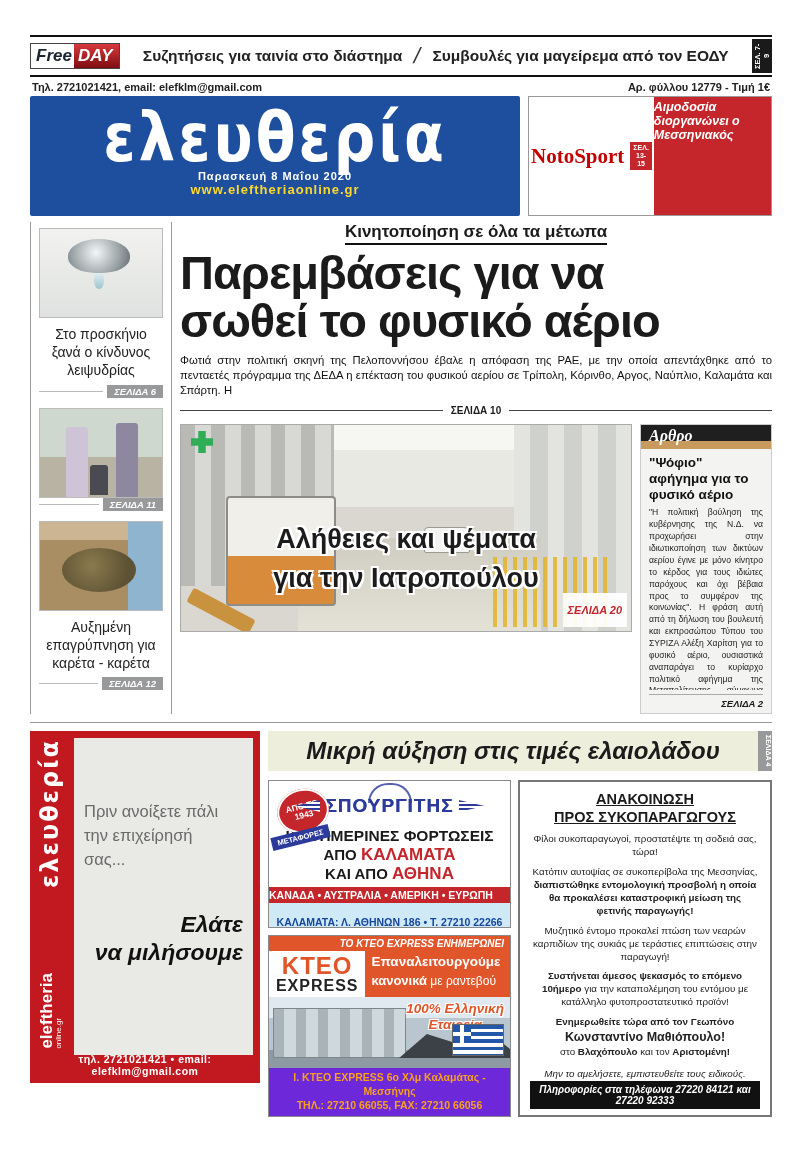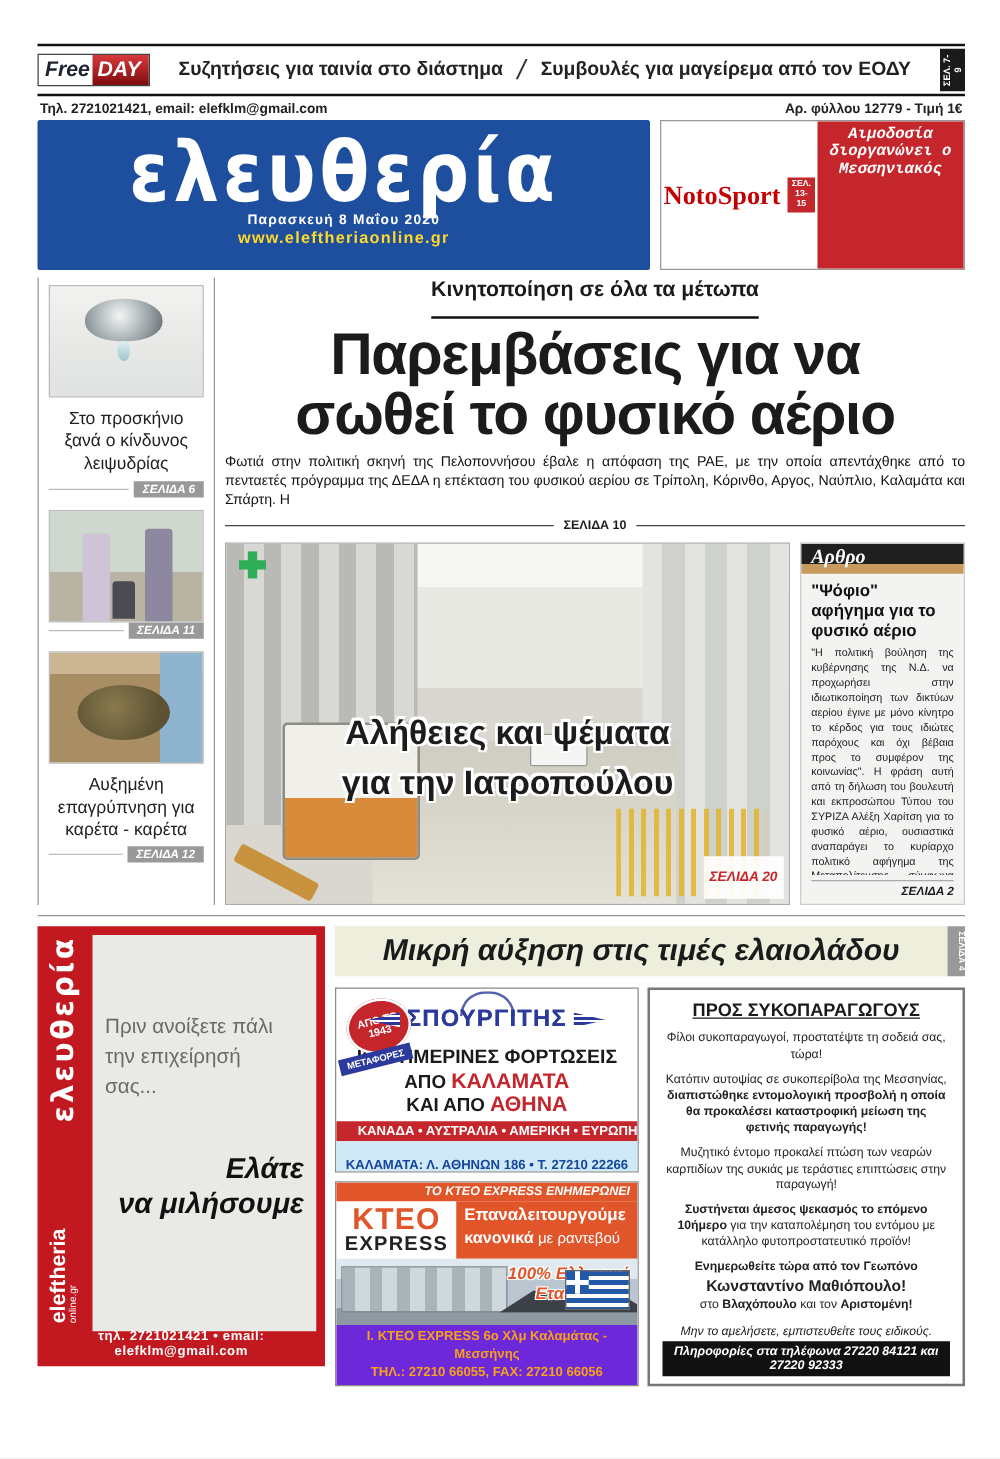--- a/index.html
+++ b/index.html
@@ -36,21 +36,21 @@
   .noto-title{font-family:"Liberation Serif",serif;font-weight:bold;color:#c40000;font-size:21px;}
   .noto-badge{background:#c5262c;color:#fff;font-size:7px;font-weight:bold;text-align:center;
               padding:2px 3px;line-height:1.1;}
   .noto-photo{flex:1;position:relative;background:
       linear-gradient(#e8dfc8 0 18%, #d9c49a 18% 70%, #c8a873 70% 100%);overflow:hidden;}
   .noto-player{position:absolute;border-radius:3px;}
   .noto-headline{position:absolute;left:0;right:0;top:16px;text-align:center;font-weight:bold;
       font-size:14px;line-height:1.35;color:#14264f;
       text-shadow:-1px -1px 0 #fff,1px -1px 0 #fff,-1px 1px 0 #fff,1px 1px 0 #fff;}
   .noto-strip{background:#c5262c;color:#fff;font-style:italic;font-weight:bold;font-size:12.5px;
-              text-align:center;padding:3px 0;font-family:Liberation Mono, monospace;}
+              text-align:left;padding:3px 0;}
 
   
   .main-grid{display:flex;gap:8px;margin-top:6px;border-bottom:1px solid #999;padding-bottom:8px;}
   .sidebar{flex:0 0 142px;border-left:1px solid #999;border-right:1px solid #999;padding:6px 8px 0;}
   .side-item{margin-bottom:10px;}
   .side-photo{width:100%;height:90px;border:1px solid #bbb;position:relative;overflow:hidden;}
   .photo-faucet{background:linear-gradient(#f2f2f0,#dfe2e0);}
   .faucet-head{position:absolute;left:28px;top:10px;width:62px;height:34px;border-radius:50% 50% 45% 45%;
       background:radial-gradient(circle at 45% 40%,#f4f6f6,#9aa3a6 60%,#5c666b);}
   .faucet-drop{position:absolute;left:54px;top:44px;width:10px;height:16px;border-radius:40% 40% 50% 50%;
@@ -63,30 +63,30 @@
   .turtle-cloth{position:absolute;right:0;top:0;width:34px;height:90px;background:#8fb4cf;}
   .side-caption{text-align:center;font-size:14px;line-height:1.3;color:#222;margin:7px 0 5px;}
   .page-badge{display:flex;align-items:center;}
   .page-badge::before{content:"";flex:1;height:1px;background:#bbb;margin-right:4px;}
   .badge{background:#98999b;color:#fff;font-size:9.5px;font-weight:bold;font-style:italic;
          padding:1px 7px;}
 
   .main-col{flex:1;display:flex;flex-direction:column;}
   .kicker-wrap{text-align:center;}
   .kicker{display:inline-block;font-weight:bold;font-size:17px;border-bottom:2px solid #111;
-          padding-bottom:11px;}
-  .headline{text-align:center;font-weight:bold;font-size:47px;line-height:1.02;letter-spacing:-1px;
+          padding-bottom:1px;}
+  .headline{text-align:left;font-weight:bold;font-size:47px;line-height:1.02;letter-spacing:-1px;
             color:#1b1b1b;margin-top:4px;}
   .lead{display:flex;gap:14px;margin-top:8px;}
   .lead p{margin:0;flex:1;font-size:11.3px;line-height:1.33;text-align:justify;color:#111;}
   .pageref{display:flex;align-items:center;gap:8px;margin:7px 0 8px;font-size:10px;font-weight:bold;}
   .pageref::before,.pageref::after{content:"";flex:1;height:1px;background:#444;}
 
   .photo-row{display:flex;gap:8px;flex:1;}
-  .main-photo{flex:1;border:1px solid #aaa;position:relative;overflow:hidden;height:290px;
+  .main-photo{flex:1;border:1px solid #aaa;position:relative;overflow:hidden;height:208px;
       background:linear-gradient(#f6f6f3 0 12%, #e9e9e4 12% 40%, #d9d7cf 40% 100%);}
   .bld-left{position:absolute;left:0;top:0;width:34%;height:78%;
       background:repeating-linear-gradient(90deg,#b9bab6 0 14px,#d8d8d4 14px 30px);}
   .bld-right{position:absolute;right:0;top:0;width:26%;height:100%;
       background:repeating-linear-gradient(90deg,#e3e4e0 0 16px,#cfd1cd 16px 34px);}
   .street{position:absolute;left:26%;right:20%;bottom:0;height:45%;
       background:linear-gradient(#cfccc2,#e4e1d7);}
   .digger{position:absolute;left:10%;bottom:12%;width:110px;height:110px;
       background:linear-gradient(#f0efe9 0 55%, #d88b3a 55% 100%);border:2px solid #8d8d86;border-radius:4px;}
   .digger-arm{position:absolute;left:1%;bottom:6%;width:70px;height:16px;background:#c9923f;
@@ -151,21 +151,21 @@
       border:2px solid #2b3a9b;border-bottom:none;border-radius:44px 44px 0 0;opacity:.8;}
   .sp-badge{position:absolute;left:8px;top:8px;width:52px;height:44px;background:#c5262c;
       border-radius:50%;transform:rotate(-14deg);color:#fff;font-weight:bold;font-size:8.5px;
       display:flex;align-items:center;justify-content:center;text-align:center;line-height:1.1;
       box-shadow:0 0 0 2px #fff inset;}
   .sp-ribbon{position:absolute;left:2px;top:50px;background:#2b3a9b;color:#fff;font-size:7.5px;
       font-weight:bold;padding:2px 6px;transform:rotate(-14deg);}
   .sp-line1{text-align:center;font-weight:bold;font-size:15.5px;margin-top:10px;}
   .sp-line2{text-align:center;font-weight:bold;font-size:15px;line-height:1.15;}
   .sp-city{color:#c5262c;font-size:17px;}
-  .sp-regions{background:#c5262c;color:#fff;font-weight:bold;font-size:10.5px;text-align:right;
+  .sp-regions{background:#c5262c;color:#fff;font-weight:bold;font-size:10.5px;text-align:left;
       padding:2px 0;margin-top:3px;}
   .sp-addr{background:#cfe9f7;color:#15459c;font-weight:bold;font-size:10.5px;text-align:center;
       line-height:1.3;padding:13px 0 3px;flex:1;}
 
   .kteo{border:1px solid #8a8a8a;flex:1;display:flex;flex-direction:column;overflow:hidden;background:#fff;}
   .kteo-top{background:#e0552a;color:#fff;font-weight:bold;font-style:italic;font-size:10px;
       text-align:right;padding:2px 6px;}
   .kteo-mid{display:flex;height:46px;}
   .kteo-logo{flex:0 0 40%;display:flex;flex-direction:column;align-items:center;justify-content:center;
       line-height:.95;}
@@ -404,20 +404,21 @@
               </div>
               <div class="kteo-footer">
                 <div>Ι. ΚΤΕΟ EXPRESS 6ο Χλμ Καλαμάτας - Μεσσήνης</div>
                 <div>ΤΗΛ.: 27210 66055, FAX: 27210 66056</div>
               </div>
             </div>
           </div>
 
           <div class="announcement">
             <div class="ann-title">
+              <div>ΑΝΑΚΟΙΝΩΣΗ</div>
               <div>ΠΡΟΣ ΣΥΚΟΠΑΡΑΓΩΓΟΥΣ</div>
             </div>
             <div class="ann-p">Φίλοι συκοπαραγωγοί, προστατέψτε τη σοδειά σας, τώρα!</div>
             <div class="ann-p">
               <span>Κατόπιν αυτοψίας σε συκοπερίβολα της Μεσσηνίας,</span>
               <span class="ann-bold">διαπιστώθηκε εντομολογική προσβολή η οποία θα προκαλέσει καταστροφική μείωση της φετινής παραγωγής!</span>
             </div>
             <div class="ann-p">Μυζητικό έντομο προκαλεί πτώση των νεαρών καρπιδίων της συκιάς με τεράστιες επιπτώσεις στην παραγωγή!</div>
             <div class="ann-p">
               <span class="ann-bold">Συστήνεται άμεσος ψεκασμός το επόμενο 10ήμερο</span>

